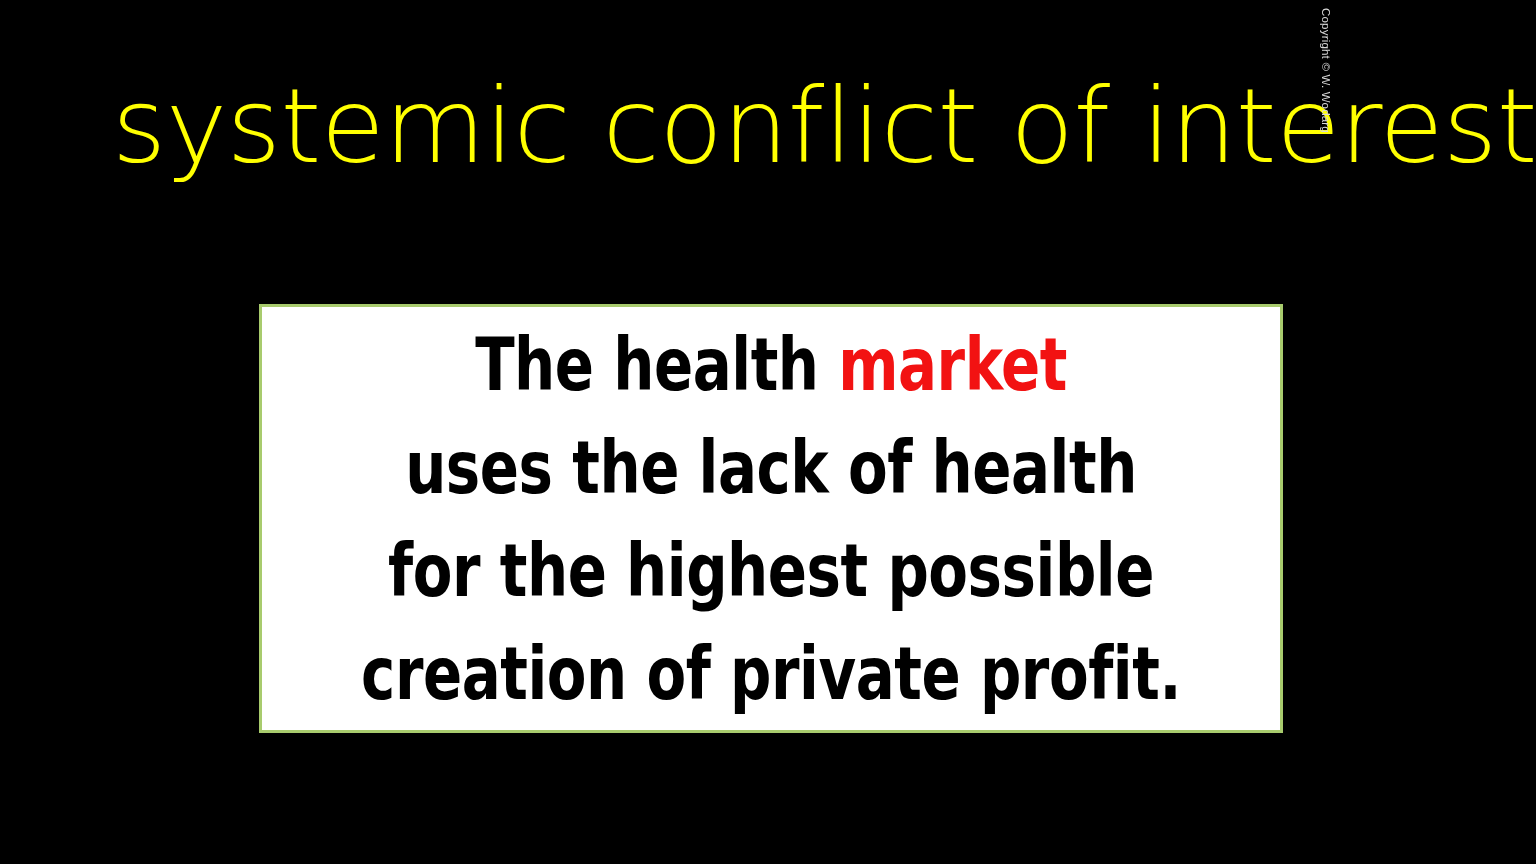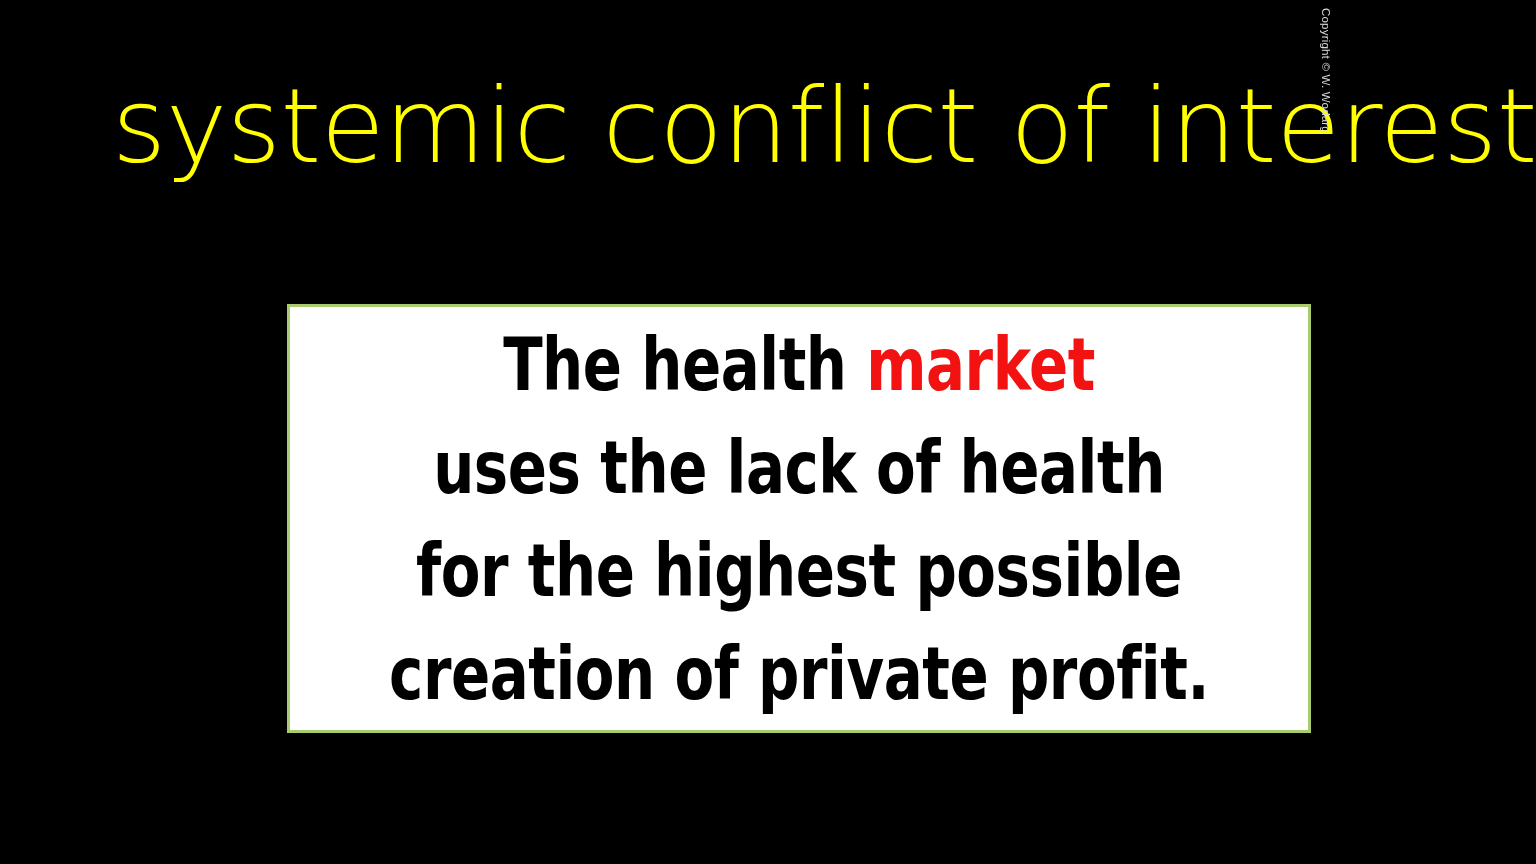--- a/index.html
+++ b/index.html
@@ -63,21 +63,20 @@
     top: 304px;
     width: 1024px;
     height: 429px;
     background: #ffffff;
     border: 3px solid #a8cb6d;
     box-sizing: border-box;
     display: flex;
     flex-direction: column;
     align-items: center;
     justify-content: center;
-    margin-left: 28px;
   }
   #quote-text {
     width: 100%;
     text-align: center;
     font-family: "DejaVu Sans Condensed", "Liberation Sans Narrow", "Liberation Sans", sans-serif;
     font-weight: 700;
     font-size: 73px;
     line-height: 103px;
     color: #000000;
     letter-spacing: -0.5px;

